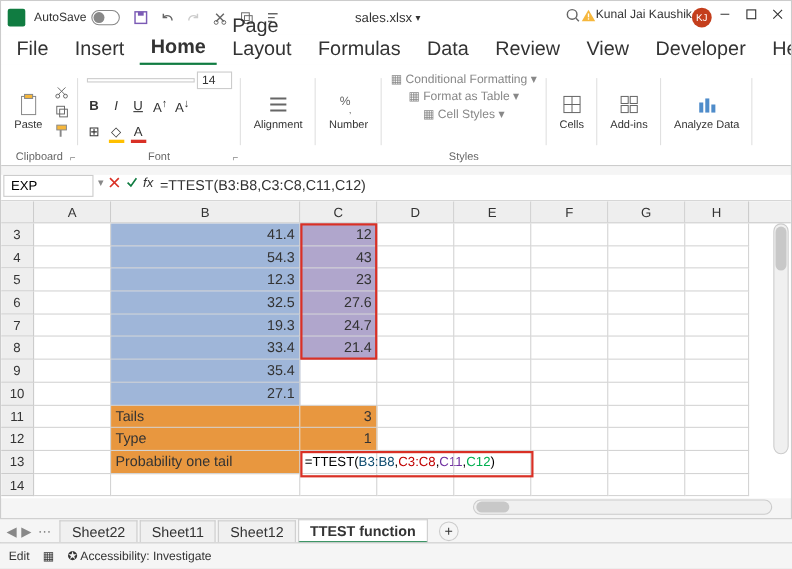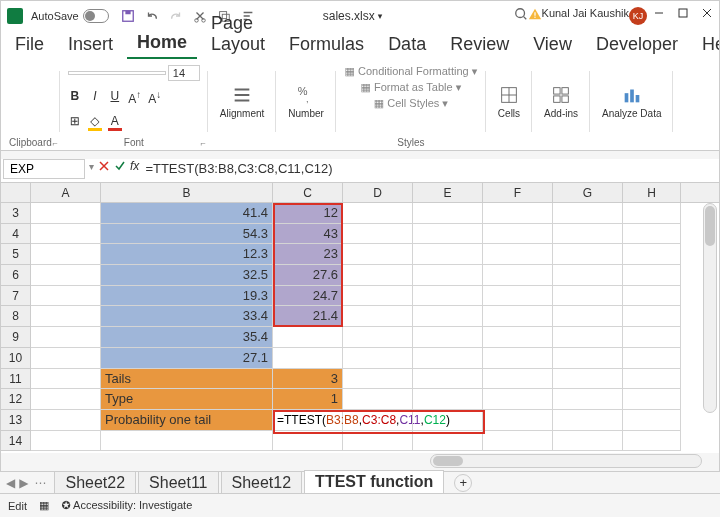--- a/index.html
+++ b/index.html
@@ -54,27 +54,27 @@
 .purple{background:#b0a6cc}
 .orange{background:#e8973f}
 .left{text-align:left}
 .redbox1{position:absolute;border:2px solid #d93025;pointer-events:none}
 .hscroll{position:absolute;right:18px;bottom:25px;left:430px;height:14px;background:#f0f0f0;border:1px solid #ccc;border-radius:7px}
 .hscroll::after{content:"";position:absolute;left:2px;top:1px;width:30px;height:10px;background:#c8c8c8;border-radius:5px}
 .vscroll{position:absolute;right:2px;top:20px;bottom:40px;width:14px;background:#f0f0f0;border:1px solid #ccc;border-radius:7px}
 .vscroll::after{content:"";position:absolute;top:2px;left:1px;height:40px;width:10px;background:#c8c8c8;border-radius:5px}
 .sheettabs{position:absolute;bottom:24px;left:0;right:0;height:22px;background:#f5f5f5;display:flex;align-items:center;gap:2px;padding-left:6px;border-top:1px solid #ccc}
 .nav{display:flex;gap:4px;color:#888;margin-right:6px}
-.stab{padding:2px 10px;font-size:16px;background:#f0f0f0;border:1px solid #ccc;border-bottom:none;cursor:pointer}
+.stab{padding:2px 10px;font-size:13px;background:#f0f0f0;border:1px solid #ccc;border-bottom:none;cursor:pointer}
 .stab.active{background:#fff;border-bottom:2px solid #107c41;font-weight:600}
 .plus{width:18px;height:18px;border:1px solid #ccc;border-radius:50%;text-align:center;line-height:16px;margin-left:8px;font-size:13px}
 .status{position:absolute;bottom:0;left:0;right:0;height:24px;background:#f5f5f5;border-top:1px solid #ccc;display:flex;align-items:center;padding:0 8px;font-size:11px;gap:12px}
 .dots{margin-left:2px}
 .formula-display{text-align:left;font-size:12px}
-.fc-black{color:#000}.fc-blue{color:#c2410c}.fc-red{color:#c00000}.fc-purple{color:#7030a0}.fc-green{color:#00b050}
+.fc-black{color:#000}.fc-blue{color:#0c4a6e}.fc-red{color:#c00000}.fc-purple{color:#7030a0}.fc-green{color:#00b050}
 svg{display:block}
 </style>
 </head>
 <body>
 
 <div class="titlebar">
   <div class="logo"></div>
   <div class="autosave">
     <span>AutoSave</span>
     <div class="toggle"></div>
@@ -151,20 +151,44 @@
     <div class="comments">
         <span>💬</span>
         <span>Comments</span>
       </div>
 
   </div>
 </div>
 
 <div class="ribbon">
   <div class="group">
+    <div class="group-body">
+      <div class="bigbtn">
+        <svg viewBox="0 0 24 24">
+            <rect x="5" y="4" width="14" height="18" fill="none" stroke="#888"></rect>
+            <rect x="8" y="2" width="8" height="4" fill="#f6b73c" stroke="#888"></rect>
+          </svg>
+        <span>Paste</span>
+      </div>
+      <div class="smallstack">
+        <svg viewBox="0 0 16 16">
+            <path d="M4 4l8 8M12 4l-8 8" stroke="#666"></path>
+            <circle cx="4" cy="13" r="2" fill="none" stroke="#666"></circle>
+            <circle cx="12" cy="13" r="2" fill="none" stroke="#666"></circle>
+          </svg>
+        <svg viewBox="0 0 16 16">
+            <rect x="3" y="3" width="8" height="8" fill="none" stroke="#666"></rect>
+            <rect x="6" y="6" width="8" height="8" fill="none" stroke="#666"></rect>
+          </svg>
+        <svg viewBox="0 0 16 16">
+            <rect x="3" y="2" width="10" height="5" fill="#f6b73c" stroke="#888"></rect>
+            <path d="M7 7v7" stroke="#888" stroke-width="2"></path>
+          </svg>
+      </div>
+    </div>
     <div class="group-label">Clipboard</div>
     <div class="launch">⌐</div>
   </div>
 
   <div class="group">
     <div class="group-body" style="flex-direction:column;align-items:flex-start;gap:4px">
       <div class="fontrow">
         <div class="fontbox"></div>
         <div class="sizebox">14</div>
       </div>

